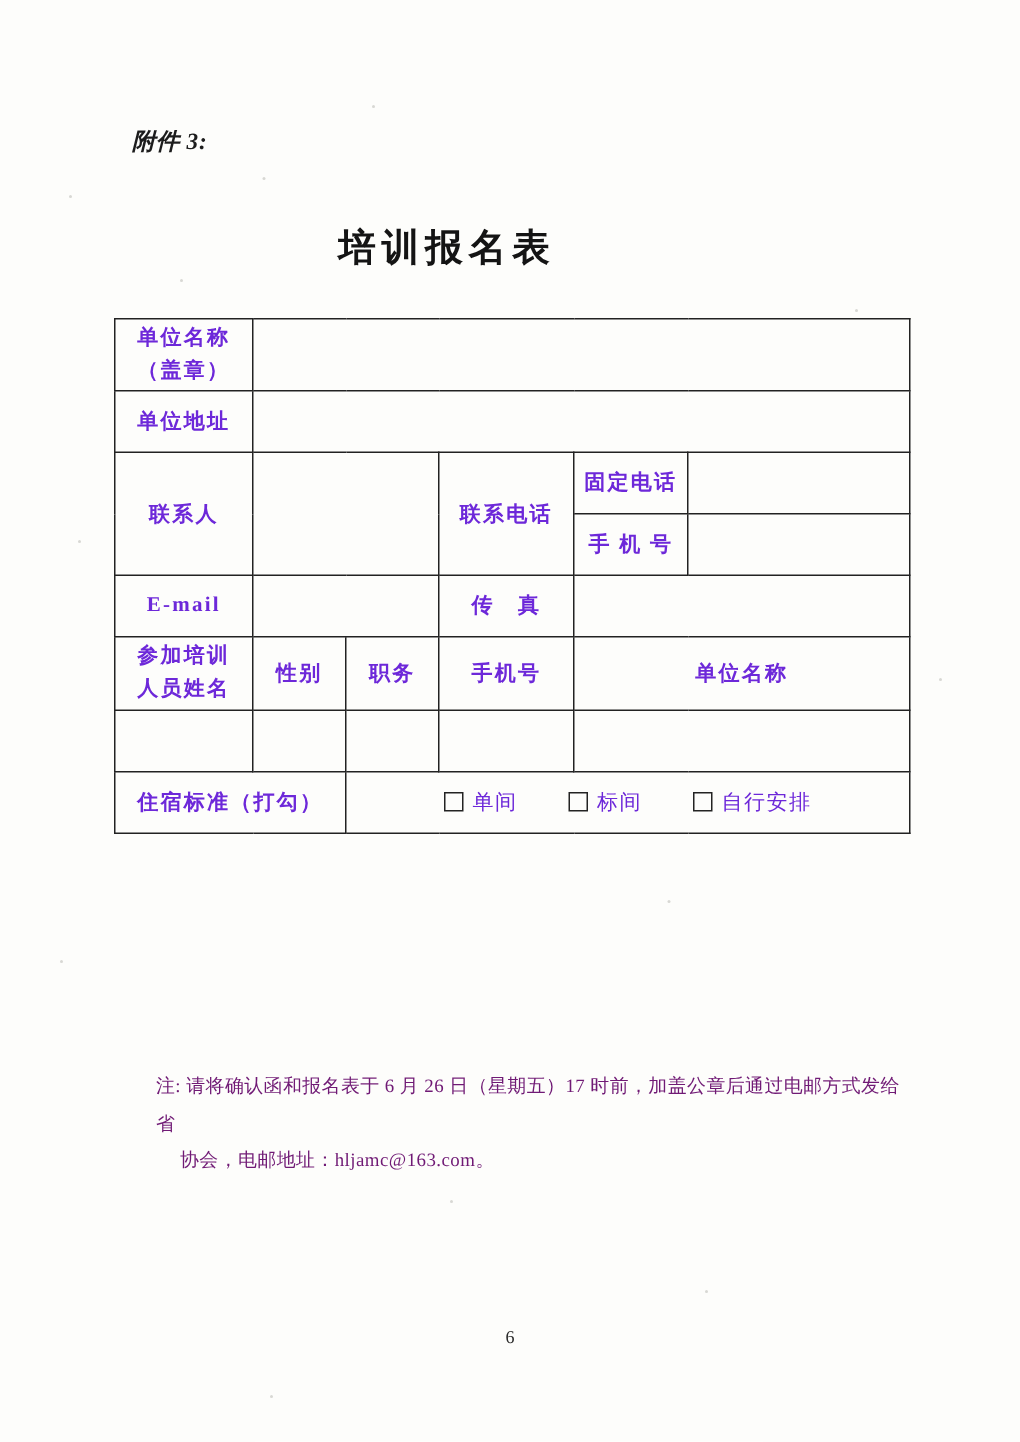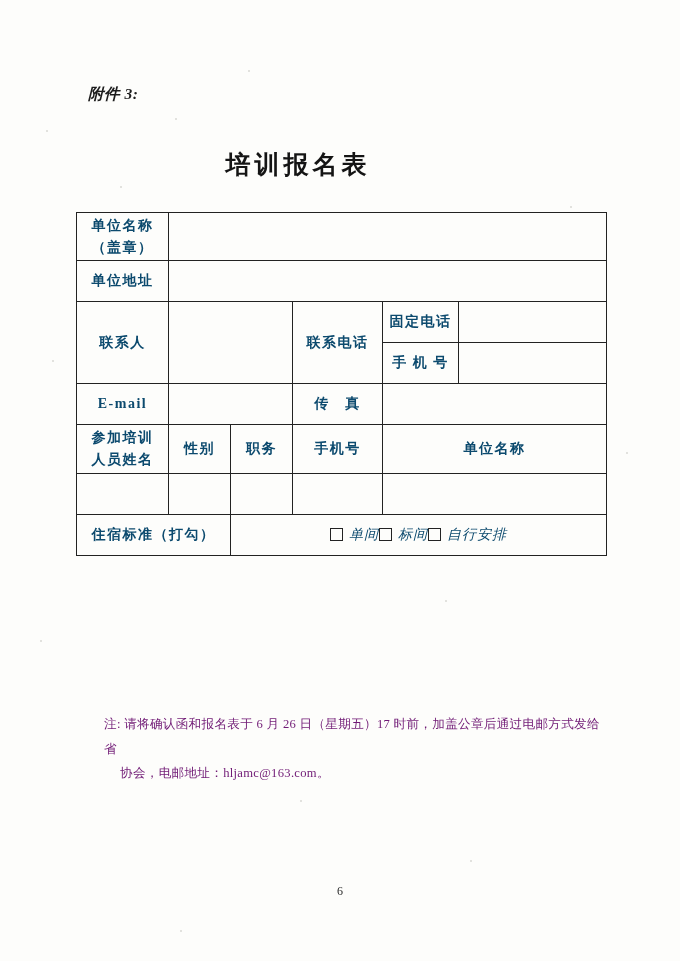--- a/index.html
+++ b/index.html
@@ -61,21 +61,21 @@
     border-collapse: collapse;
     table-layout: fixed;
   }
   table.form td {
     border: 1px solid #222;
     height: 36px;
     text-align: center;
     vertical-align: middle;
     font-size: 14px;
     letter-spacing: 1.5px;
-    color: #0c4a6e;
+    color: #6d28d9;
     padding: 2px 3px;
     font-family: "Liberation Serif", serif;
   }
   td.lbl {
     font-weight: 600;
   }
   .two-line {
     line-height: 1.55;
   }
   .tall-1 { height: 74px; }
@@ -85,23 +85,23 @@
   .tall-5 { height: 54px; }
   .tall-6 { height: 50px; }
   .tall-7 { height: 58px; }
   .latin {
     letter-spacing: 0.5px;
     font-size: 14.5px;
   }
   .checks {
     display: flex;
     justify-content: center;
+    gap: 34px;
     font-size: 14px;
     letter-spacing: 1px;
-    font-style: italic;
   }
   .chk {
     display: inline-flex;
     align-items: center;
     gap: 6px;
     white-space: nowrap;
   }
   .box {
     display: inline-block;
     width: 11px;

